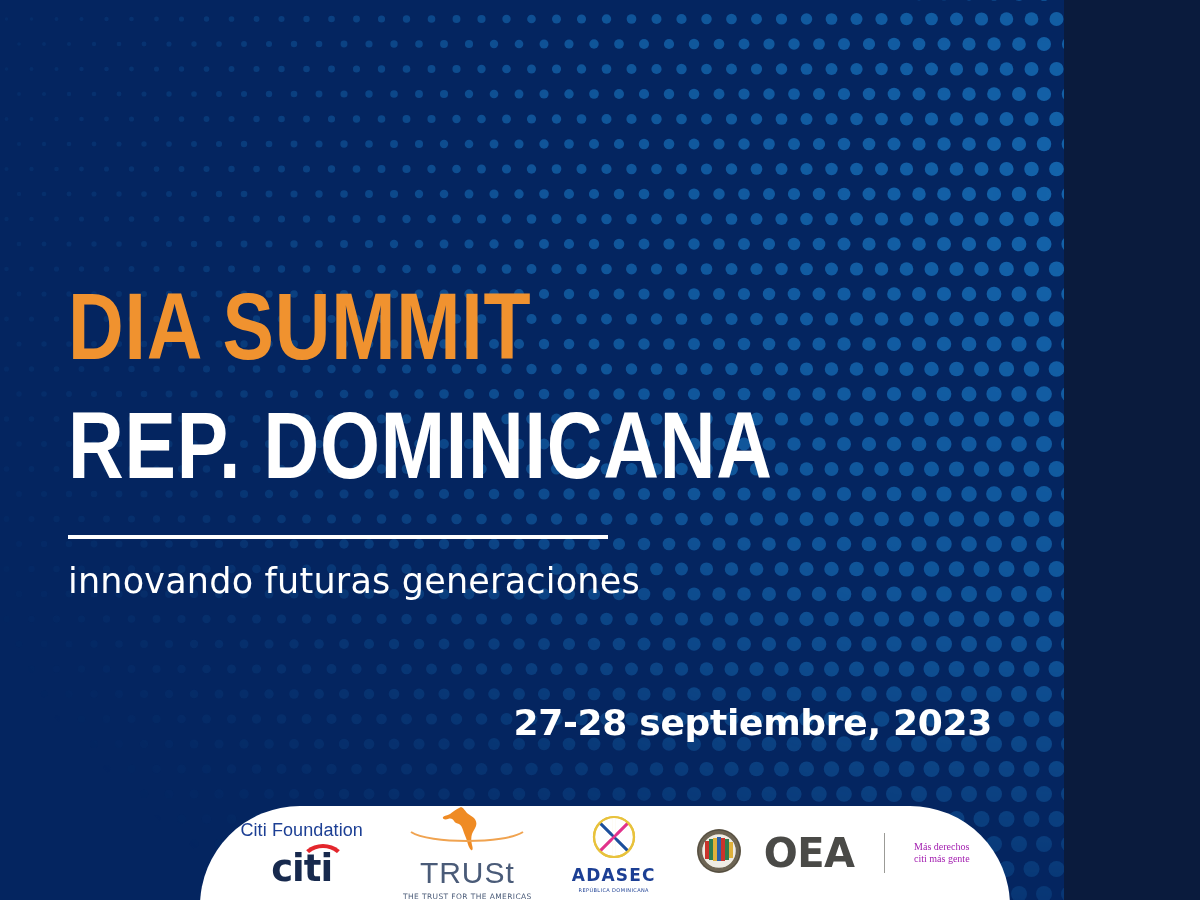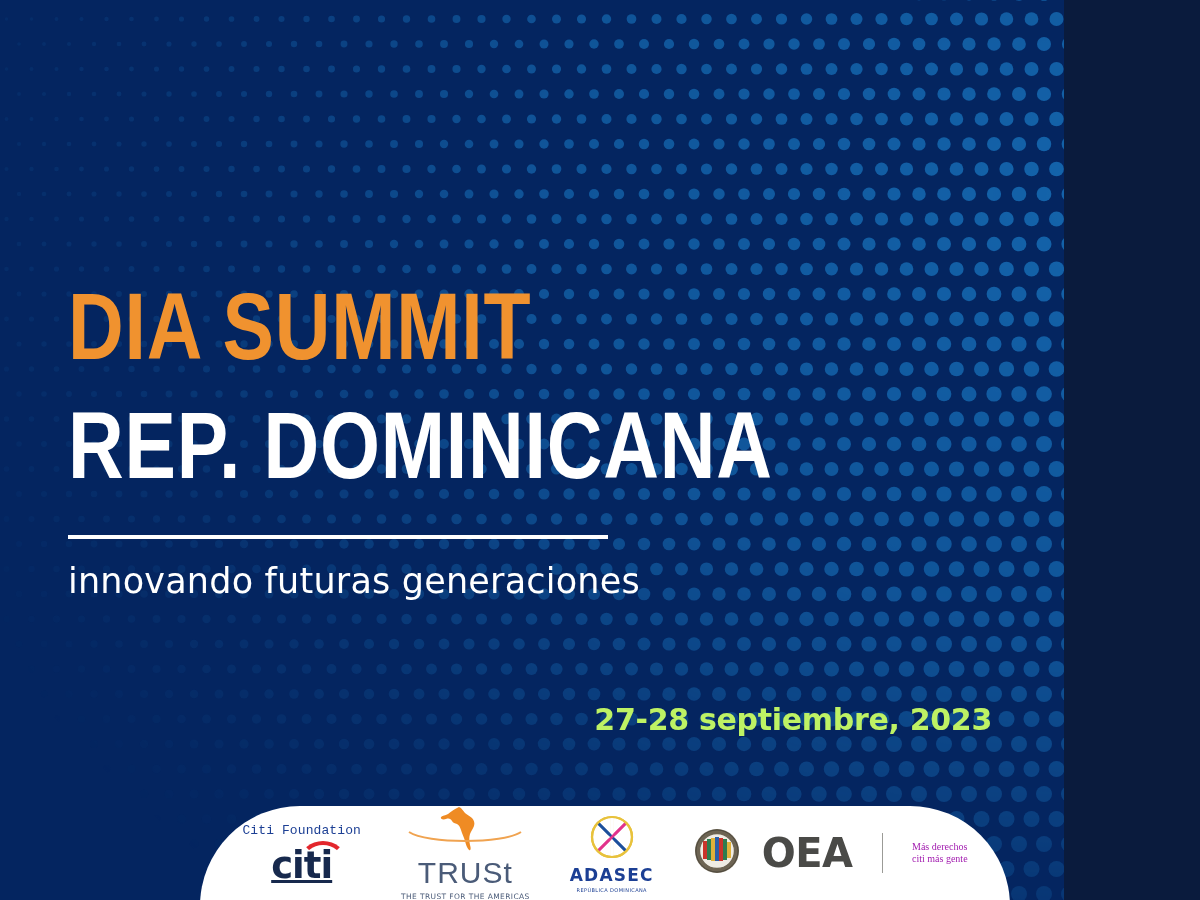--- a/index.html
+++ b/index.html
@@ -78,22 +78,22 @@
     white-space: nowrap;
   }
 
   
   .event-date {
     position: absolute;
     right: 72px;
     top: 702px;
     font-family: "DejaVu Sans", sans-serif;
     font-weight: bold;
-    font-size: 30px;
-    color: #bef264;
+    font-size: 36px;
+    color: #ffffff;
     letter-spacing: -0.3px;
     white-space: nowrap;
   }
 
   
   .footer-band {
     position: absolute;
     left: 200px;
     top: 806px;
     width: 810px;
@@ -111,35 +111,34 @@
     align-items: center;
     justify-content: center;
     gap: 40px;
   }
 
   .logo-slot { display: flex; flex-direction: column; align-items: center; }
 
   
   .citi-wrap { display: flex; flex-direction: column; align-items: center; }
   .citi-foundation-label {
-    font-family: Liberation Mono, monospace;
-    font-size: 13px;
+    font-family: Liberation Sans, sans-serif;
+    font-size: 18px;
     color: #1c3f94;
     margin-bottom: 9px;
     letter-spacing: 0.1px;
   }
   .citi-mark { position: relative; }
   .citi-word {
     font-family: "DejaVu Sans", sans-serif;
     font-weight: bold;
     font-size: 37px;
     color: #17294d;
     letter-spacing: -1px;
     line-height: 1;
-    text-decoration: underline;
   }
   .citi-arc {
     position: absolute;
     left: 29px;
     top: -6px;
     width: 38px;
     height: 16px;
     border: 4px solid #e3262c;
     border-bottom: none;
     border-left-color: transparent;

